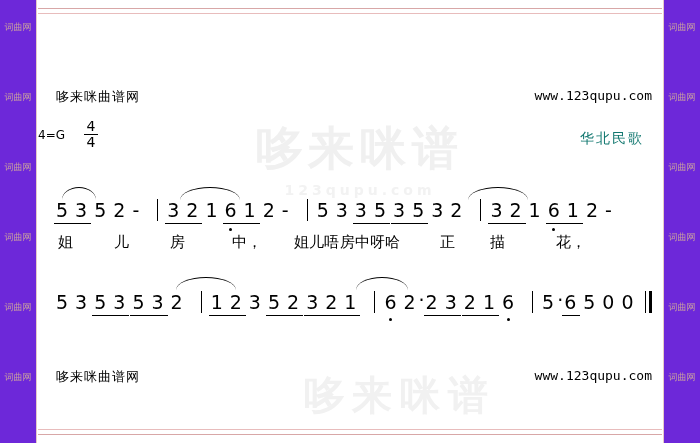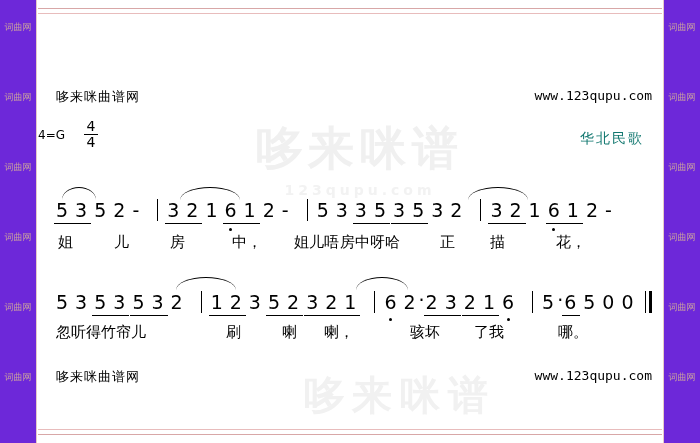--- a/index.html
+++ b/index.html
@@ -364,27 +364,18 @@
   </div>
 
   <div class="row r2">
     <div class="slur" style="left:120px; width:60px;"></div>
     <div class="slur" style="left:300px; width:52px;"></div>
 
     <div class="notes">
       <span class="n">5</span><span class="n">3</span><span class="n u1 joinr">5</span><span class="n u1">3</span><span class="n u1 joinr">5</span><span class="n u1">3</span><span class="n wide">2</span><span class="bar"></span><span class="n u1 joinr">1</span><span class="n u1">2</span><span class="n">3</span><span class="n u1 joinr">5</span><span class="n u1">2</span><span class="n u1 joinr">3</span><span class="n u1 joinr">2</span><span class="n u1 wide">1</span><span class="bar"></span><span class="n dotlow">6</span><span class="n tight">2</span><span class="augdot">·</span><span class="n u1 joinr">2</span><span class="n u1">3</span><span class="n u1 joinr">2</span><span class="n u1">1</span><span class="n dotlow wide">6</span><span class="bar"></span><span class="n tight">5</span><span class="augdot">·</span><span class="n u1">6</span><span class="n">5</span><span class="n">0</span><span class="n">0</span><span class="barend"></span><span class="barend thick"></span>
     </div>
 
-    <div class="lyrics">
-      <span style="left:0px;">忽听得竹帘儿</span>
-      <span style="left:170px;">刷</span>
-      <span style="left:226px;">喇</span>
-      <span style="left:268px;">喇，</span>
-      <span style="left:354px;">骇坏</span>
-      <span style="left:418px;">了我</span>
-      <span style="left:502px;">哪。</span>
-    </div>
   </div>
 
   <div class="site-bottom-left">哆来咪曲谱网</div>
   <div class="site-bottom-right">www.123qupu.com</div>
 
 </div>
 
 </body></html>

